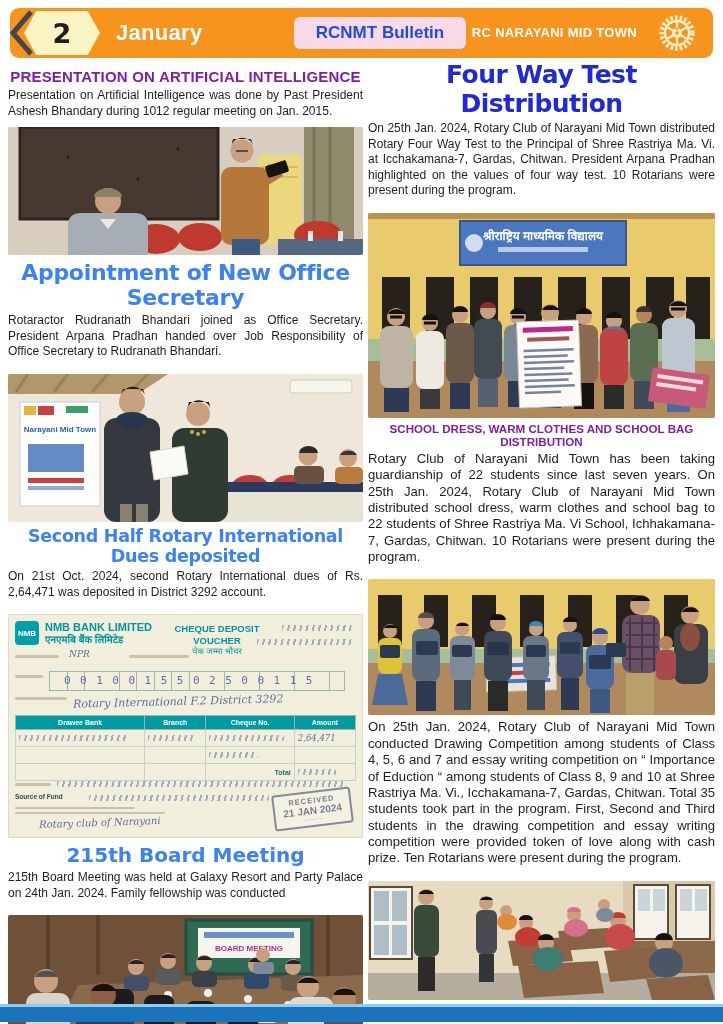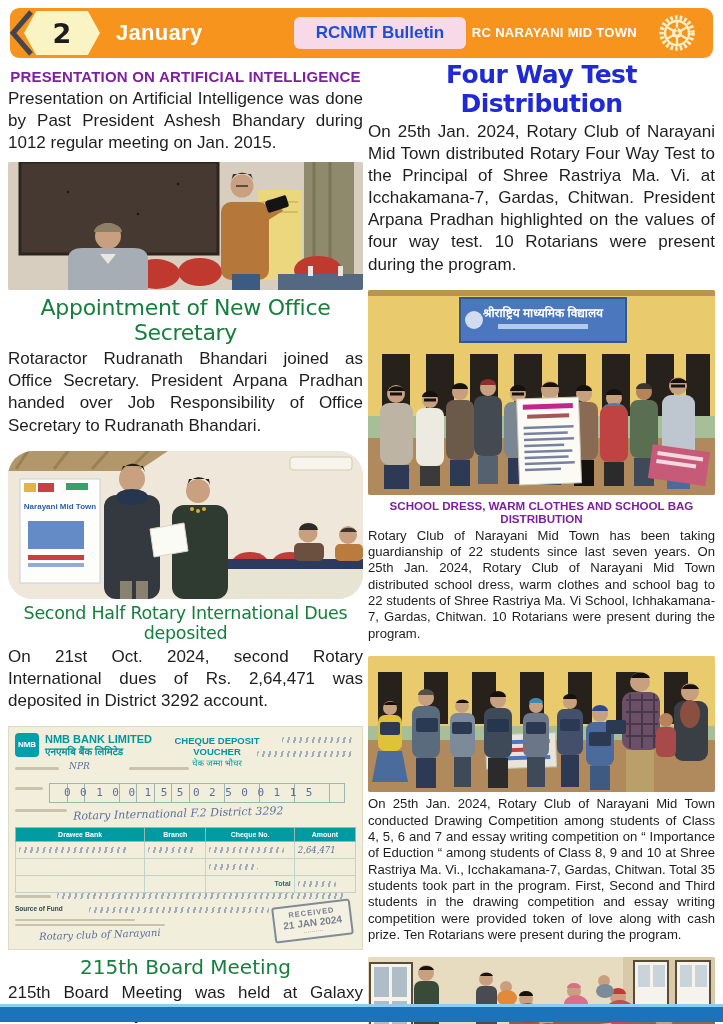--- a/index.html
+++ b/index.html
@@ -21,28 +21,28 @@
   .wheel{position:absolute;right:16px;top:5px;width:40px;height:40px;}
 
   
   .col{position:absolute;top:60px;}
   .col-left{left:8px;width:355px;}
   .col-right{left:368px;width:347px;}
 
   h1,h2,h3{margin:0;}
   .h-purple{color:#7E1FA2;font-weight:bold;text-align:center;}
   .h1-left{font-size:15px;letter-spacing:.2px;margin-top:8px;}
-  .h-magenta{color:#15803d;font-weight:normal;text-align:center;font-family:"DejaVu Sans",sans-serif;}
+  .h-magenta{color:#3b82f6;font-weight:bold;text-align:center;font-family:"DejaVu Sans",sans-serif;}
   .h2a{font-size:22px;margin-top:5px;letter-spacing:-.3px;}
   .h2b{font-size:17.5px;margin-top:3px;letter-spacing:-.3px;}
   .h2c{font-size:20px;margin-top:5px;}
   .h1-right{color:#1F2AD6;font-size:25px;font-weight:bold;text-align:center;font-family:"DejaVu Sans",sans-serif;letter-spacing:-.5px;}
   .h3a{font-size:11.6px;margin-top:3px;}
   .h3b{font-size:15px;margin-top:12px;}
-  p.body{font-size:17px;color:#1e1e1e;text-align:justify;line-height:1.3;margin:3px 0 4px;}
+  p.body{font-size:12px;color:#1e1e1e;text-align:justify;line-height:1.3;margin:3px 0 4px;}
   .col-right p.tight{font-size:13.1px;line-height:1.25;}
 
   .photo{margin:14px 0 4px;border-radius:2px;overflow:hidden;background:#ddd;}
   .photo svg{display:block;width:100%;height:100%;}
 
   
   .voucher{position:relative;width:353px;height:222px;background:#F2EEDC;border:1px solid #DFDAC2;margin-top:14px;
     font-size:7px;color:#2b6b6b;overflow:hidden;}
   .v-logo{position:absolute;left:6px;top:6px;width:24px;height:24px;background:#00A0AA;border-radius:4px;
     color:#fff;font-weight:bold;font-size:8px;display:flex;align-items:center;justify-content:center;}
@@ -139,21 +139,21 @@
           <circle cx="100" cy="74" r="13" fill="#C9A07F"></circle>
           <path d="M86 70 a14 9 0 0 1 28 0 z" fill="#8D8066"></path>
           <path d="M92 92 l8 10 l8 -10" fill="#E9E7E0"></path>
         </g>
       </svg>
     </figure>
 
     <h2 class="h-magenta h2a">Appointment of New Office Secretary</h2>
     <p class="body">Rotaractor Rudranath Bhandari joined as Office Secretary. President Arpana Pradhan handed over Job Responsibility of Office Secretary to Rudranath Bhandari.</p>
 
-    <figure class="photo" style="height:148px;border-radius:25px;">
+    <figure class="photo" style="height:148px;">
       <svg viewBox="0 0 355 148" preserveAspectRatio="none">
         <rect width="355" height="148" fill="#EFE8DA"></rect>
         <polygon points="0,0 160,0 130,20 0,20" fill="#B2976A"></polygon>
         <line x1="20" y1="0" x2="8" y2="18" stroke="#9A8055" stroke-width="3"></line>
         <line x1="60" y1="0" x2="46" y2="18" stroke="#9A8055" stroke-width="3"></line>
         <line x1="100" y1="0" x2="84" y2="18" stroke="#9A8055" stroke-width="3"></line>
         <line x1="140" y1="0" x2="122" y2="18" stroke="#9A8055" stroke-width="3"></line>
         <rect x="282" y="6" width="62" height="13" rx="3" fill="#F7F4EC" stroke="#CFCABB"></rect>
         <g>
           <rect x="12" y="28" width="80" height="104" fill="#FDFDFB" stroke="#C9CEDA"></rect>

